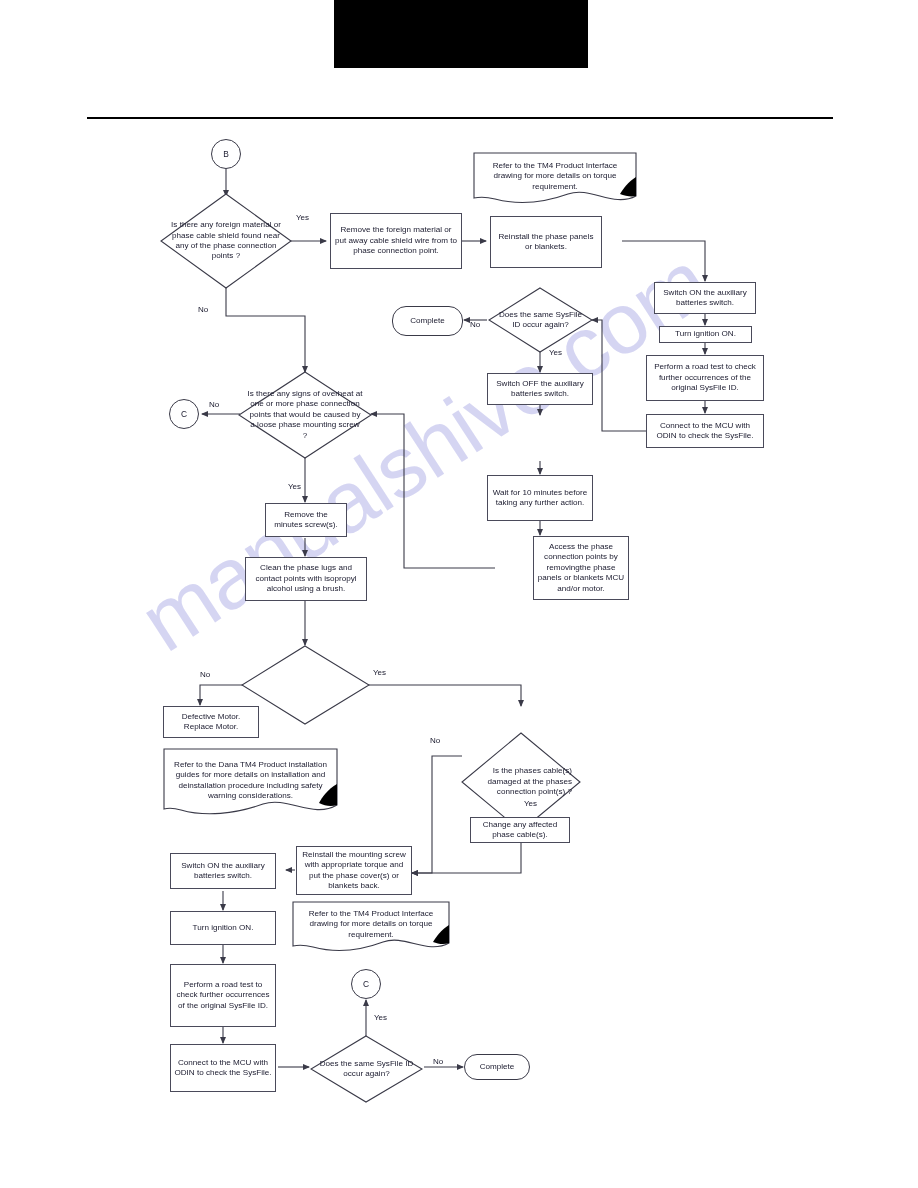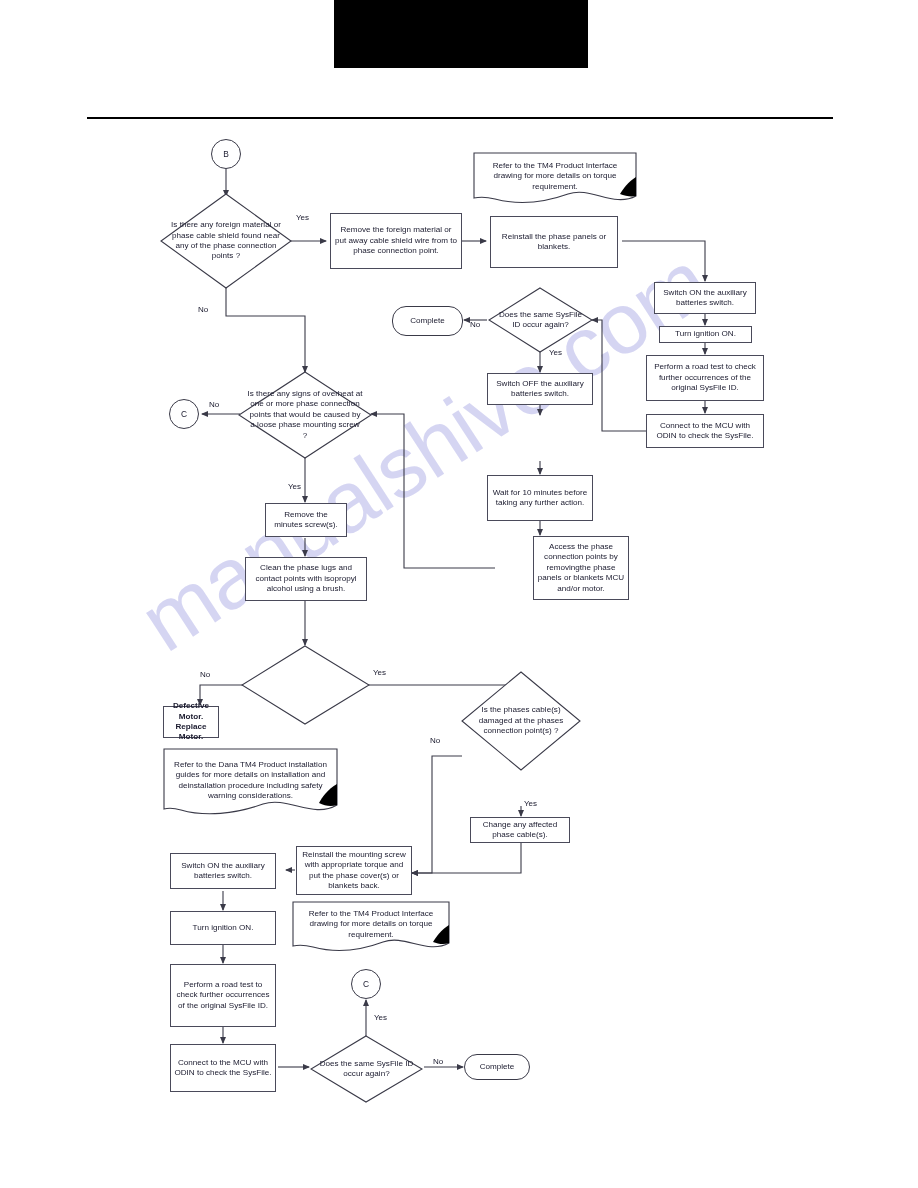--- a/index.html
+++ b/index.html
@@ -235,21 +235,21 @@
     <svg class="dshape" viewBox="0 0 132 96" preserveAspectRatio="none">
       <polygon points="66,1 131,48 66,95 1,48" fill="#ffffff" stroke="#3a3a48" stroke-width="1.1"></polygon>
     </svg>
     <span class="dtext">Is there any foreign material or phase cable shield found near any of the phase connection points ?</span>
   </div>
 
   <div class="node proc" style="left:330px; top:213px; width:132px; height:56px;">
     <span>Remove the foreign material or put away cable shield wire from to phase connection point.</span>
   </div>
 
-  <div class="node proc" style="left:490px; top:216px; width:128px; height:52px;">
+  <div class="node proc" style="left:490px; top:216px; width:112px; height:52px;">
     <span>Reinstall the phase panels or blankets.</span>
   </div>
 
   <div class="node note" style="left:473px; top:152px; width:164px; height:54px;">
     <svg class="nshape" viewBox="0 0 164 54" preserveAspectRatio="none">
       <path d="M1,1 L163,1 L163,44 C140,56 118,34 95,42 C70,51 45,53 22,47 C14,45 6,45 1,46 Z" fill="#ffffff" stroke="#3a3a48" stroke-width="1.1"></path>
       <path d="M163,44 L163,25 C155,30 150,37 147,42 C152,44 158,45 163,44 Z" fill="#000000" stroke="none"></path>
     </svg>
     <span class="ntext">Refer to the TM4 Product Interface drawing for more details on torque requirement.</span>
   </div>
@@ -312,33 +312,33 @@
   <div class="node proc" style="left:245px; top:557px; width:122px; height:44px;">
     <span>Clean the phase lugs and contact points with isopropyl alcohol using a brush.</span>
   </div>
 
   <div class="node decision" style="left:241px; top:645px; width:129px; height:80px;">
     <svg class="dshape" viewBox="0 0 129 80" preserveAspectRatio="none">
       <polygon points="64,1 128,40 64,79 1,40" fill="#ffffff" stroke="#3a3a48" stroke-width="1.1"></polygon>
     </svg>
   </div>
 
-  <div class="node proc" style="left:163px; top:706px; width:56px; height:32px;font-weight:bold;">
+  <div class="node proc" style="left:163px; top:706px; width:96px; height:32px;">
     <span>Defective Motor. Replace Motor.</span>
   </div>
 
   <div class="node note" style="left:163px; top:748px; width:175px; height:70px;">
     <svg class="nshape" viewBox="0 0 175 70" preserveAspectRatio="none">
       <path d="M1,1 L174,1 L174,57 C150,71 125,48 100,56 C72,66 42,69 18,62 C11,60 5,60 1,61 Z" fill="#ffffff" stroke="#3a3a48" stroke-width="1.1"></path>
       <path d="M174,57 L174,36 C165,41 159,49 156,55 C162,58 168,59 174,57 Z" fill="#000000" stroke="none"></path>
     </svg>
     <span class="ntext">Refer to the Dana TM4 Product installation guides for more details on installation and deinstallation procedure including safety warning considerations.</span>
   </div>
 
-  <div class="node decision" style="left:461px; top:671px; width:120px; height:100px;">
+  <div class="node decision" style="left:461px; top:732px; width:120px; height:100px;text-align:right;">
     <svg class="dshape" viewBox="0 0 120 100" preserveAspectRatio="none">
       <polygon points="60,1 119,50 60,99 1,50" fill="#ffffff" stroke="#3a3a48" stroke-width="1.1"></polygon>
     </svg>
     <span class="dtext">Is the phases cable(s) damaged at the phases connection point(s) ?</span>
   </div>
 
   <div class="node proc" style="left:470px; top:817px; width:100px; height:26px;">
     <span>Change any affected phase cable(s).</span>
   </div>
 

